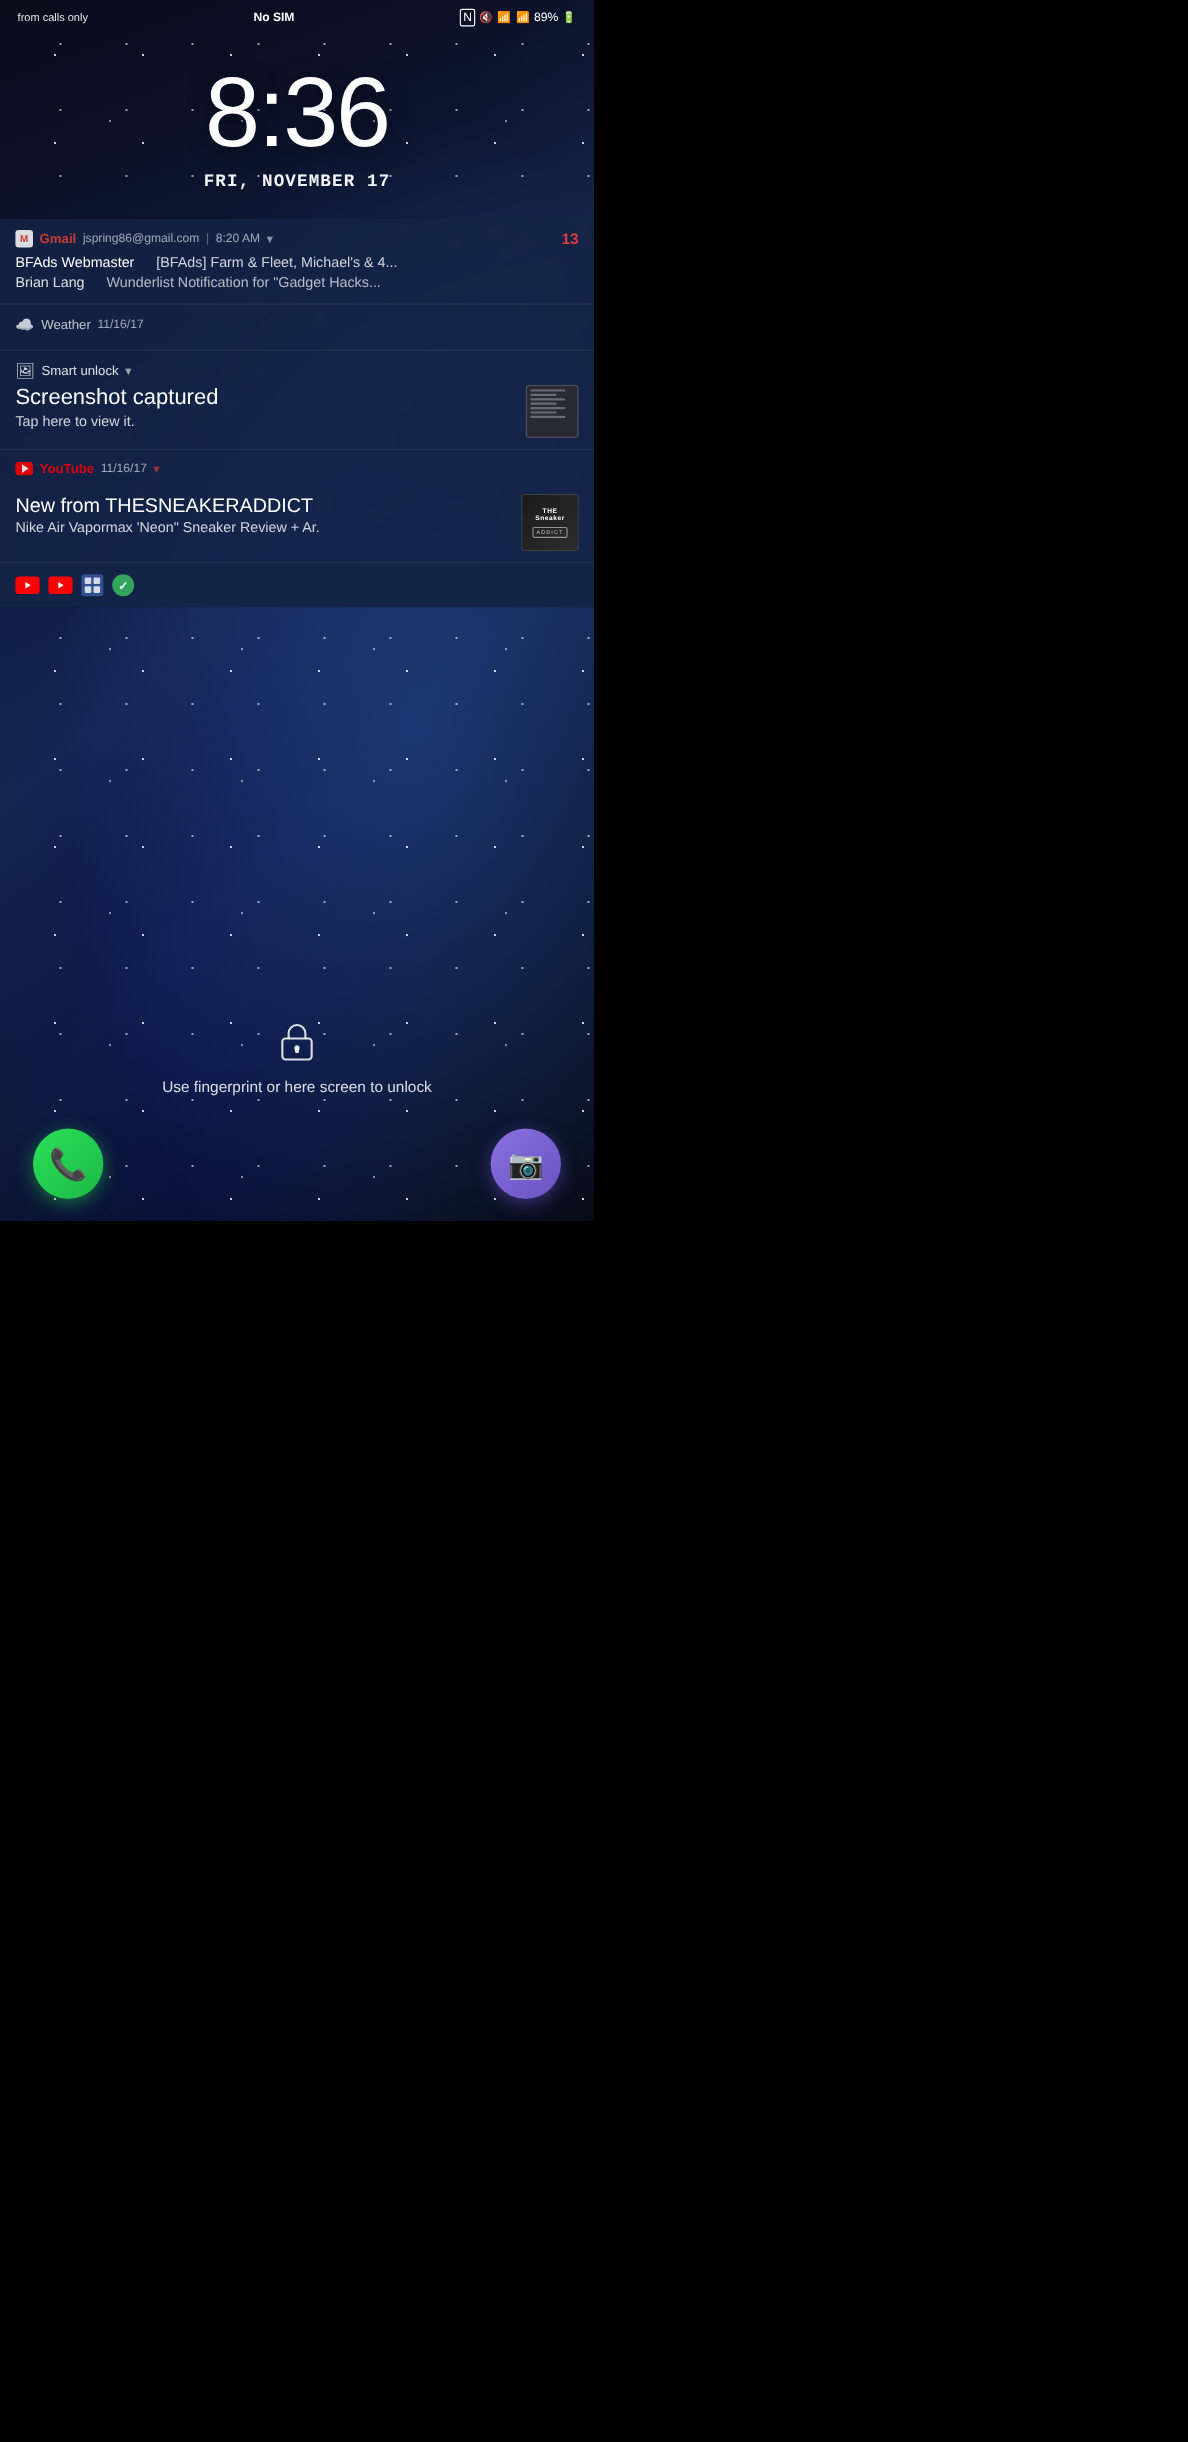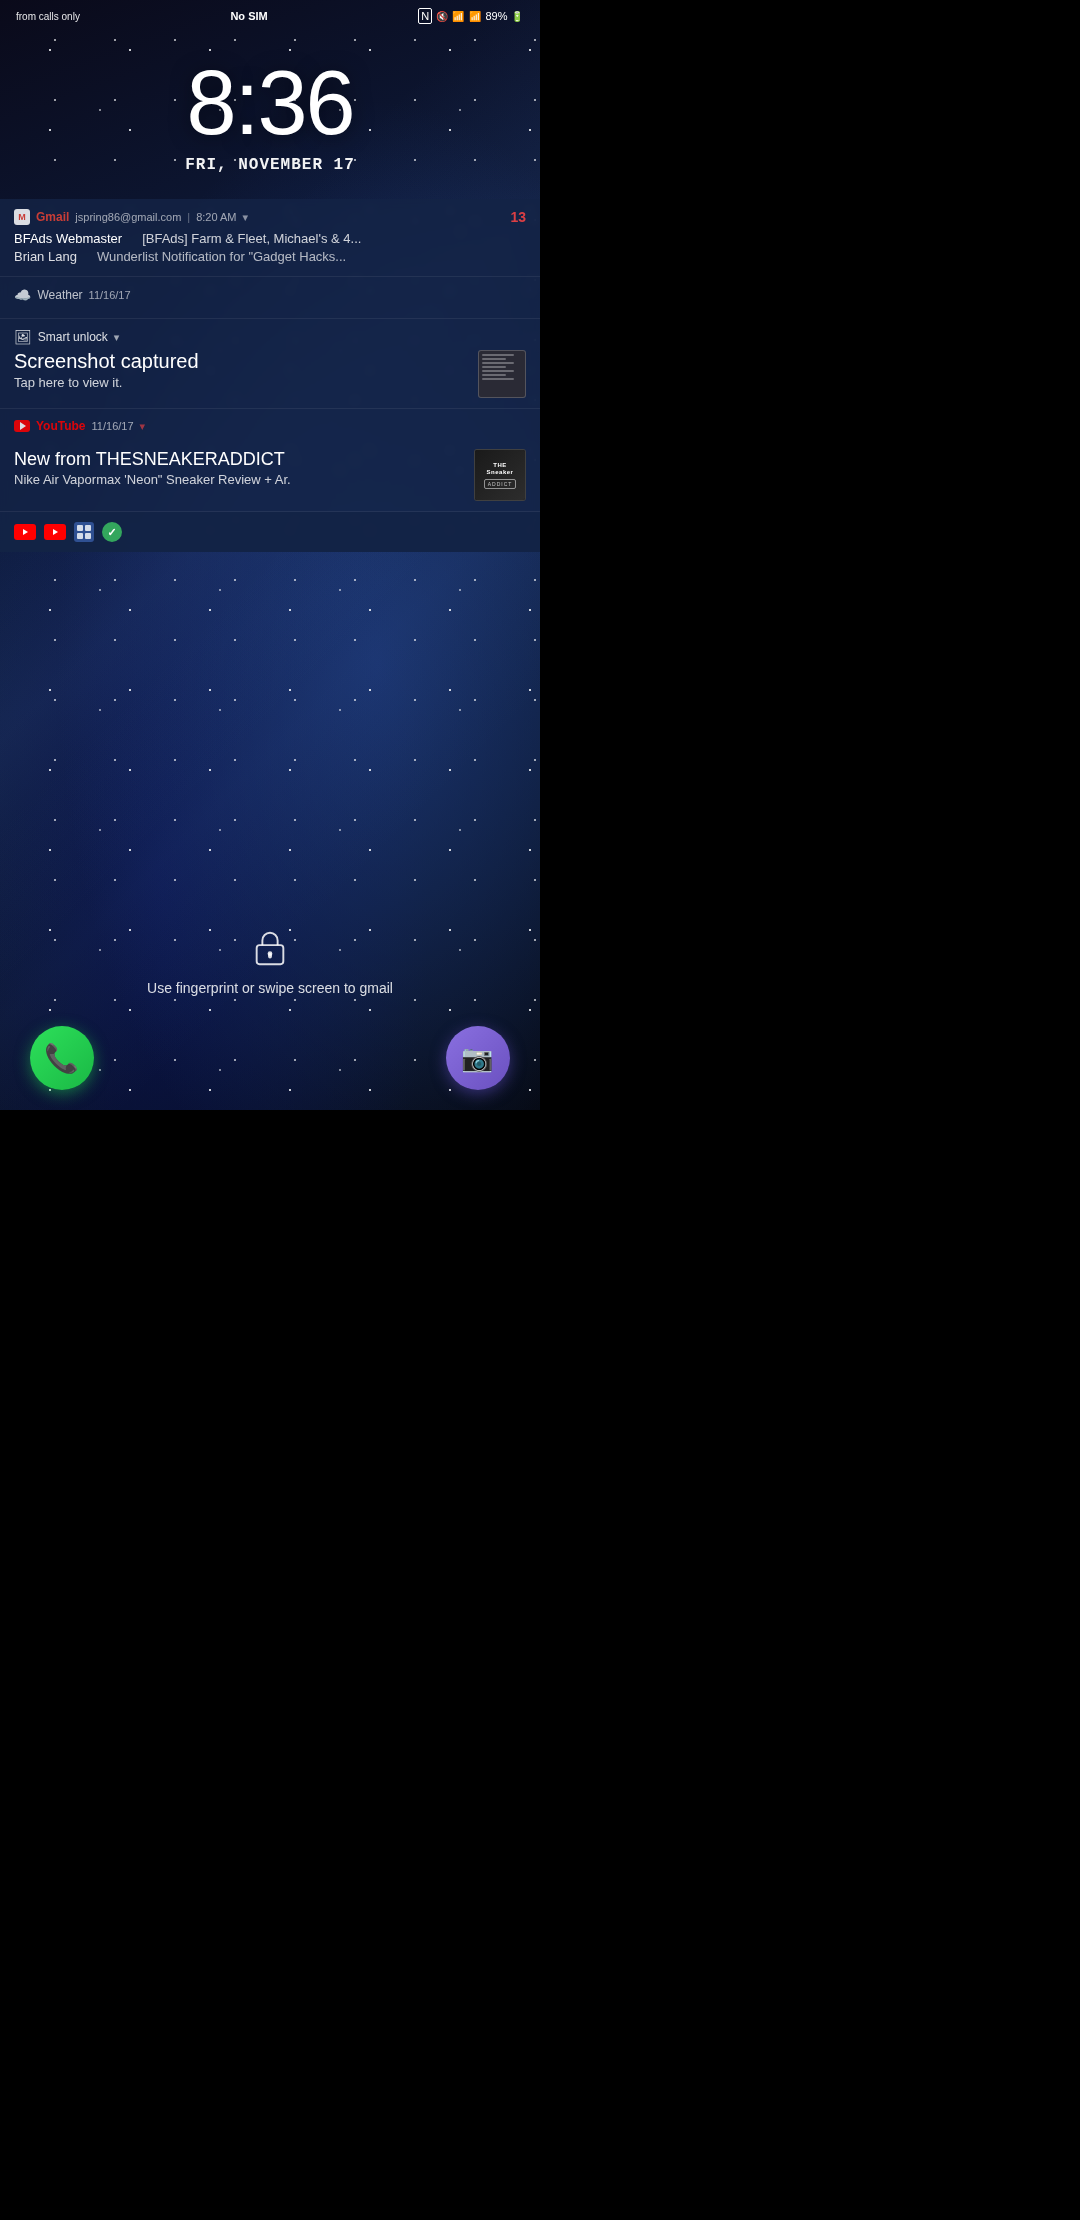--- a/index.html
+++ b/index.html
@@ -703,21 +703,21 @@
 
   <div class="unlock-section">
     <div class="lock-icon-wrap">
       <svg class="lock-svg" viewBox="0 0 36 42" fill="none" xmlns="http://www.w3.org/2000/svg">
         <rect x="4" y="18" width="28" height="20" rx="3" stroke="rgba(255,255,255,0.85)" stroke-width="2" fill="none"></rect>
         <path d="M10 18V13C10 8.58 13.58 5 18 5C22.42 5 26 8.58 26 13V18" stroke="rgba(255,255,255,0.85)" stroke-width="2" fill="none"></path>
         <rect x="16" y="26" width="4" height="6" rx="2" fill="rgba(255,255,255,0.85)"></rect>
         <circle cx="18" cy="27" r="2.5" fill="rgba(255,255,255,0.85)"></circle>
       </svg>
     </div>
-    <div class="unlock-text">Use fingerprint or swipe screen to gmail</div>
+    <div class="unlock-text">Use fingerprint or here screen to unlock</div>
   </div>
 
   <div class="bottom-dock">
     <div class="dock-btn phone-btn">
       <span class="phone-icon">📞</span>
     </div>
     <div class="dock-btn camera-btn">
       <span class="camera-icon">📷</span>
     </div>
   </div>

